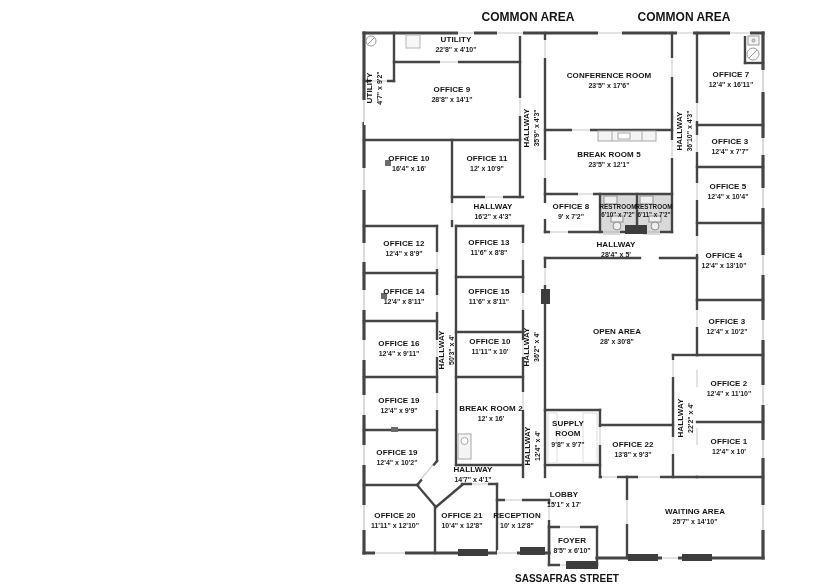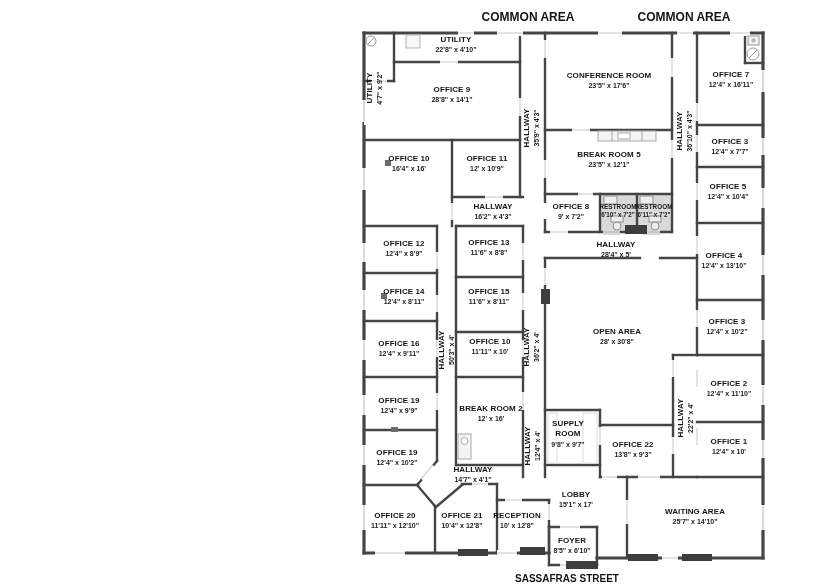--- a/index.html
+++ b/index.html
@@ -482,21 +482,21 @@
       <span class="dm">13'8" x 9'3"</span>
     </div>
 <div class="lbl" style="left:729px;top:447px">
       <span class="nm">OFFICE 1</span>
       <span class="dm">12'4" x 10'</span>
     </div>
 <div class="lbl" style="left:473px;top:475px">
       <span class="nm">HALLWAY</span>
       <span class="dm">14'7" x 4'1"</span>
     </div>
-<div class="lbl" style="left:576px;top:500px">
+<div class="lbl" style="left:564px;top:500px">
       <span class="nm">LOBBY</span>
       <span class="dm">15'1" x 17'</span>
     </div>
 <div class="lbl" style="left:395px;top:521px">
       <span class="nm">OFFICE 20</span>
       <span class="dm">11'11" x 12'10"</span>
     </div>
 <div class="lbl" style="left:462px;top:521px">
       <span class="nm">OFFICE 21</span>
       <span class="dm">10'4" x 12'8"</span>

